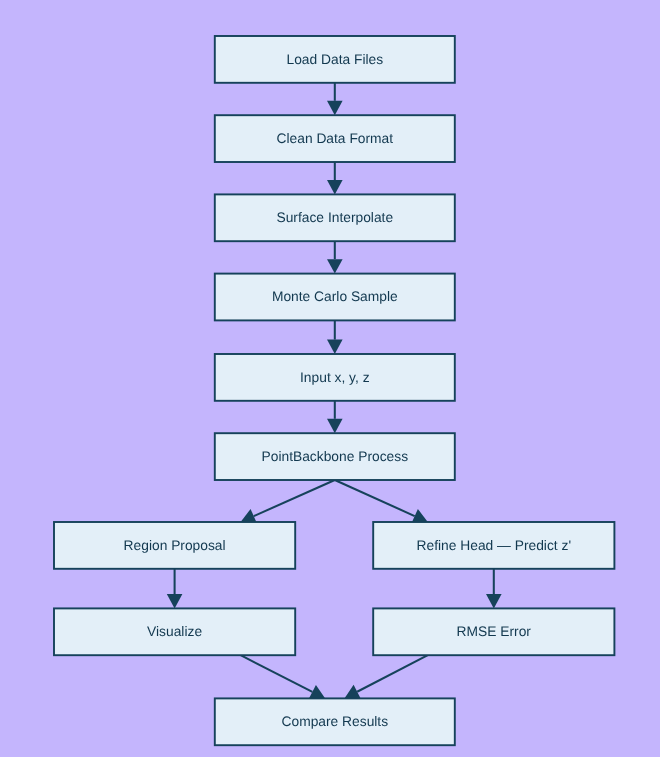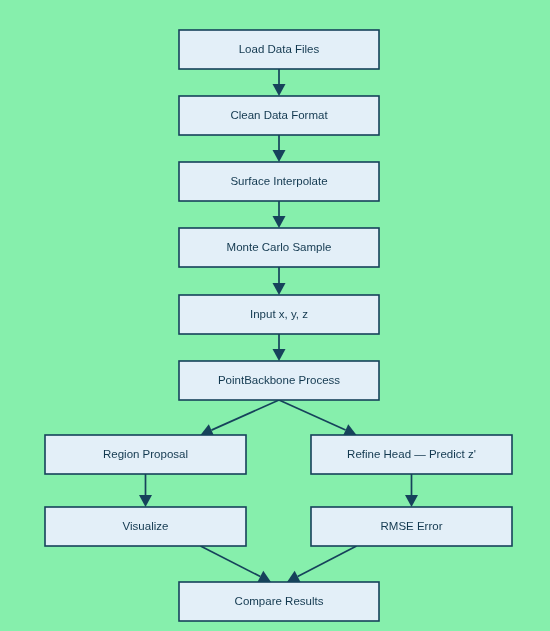--- a/index.html
+++ b/index.html
@@ -10,21 +10,21 @@
   body {
     width: 550px;
     height: 631px;
     overflow: hidden;
     font-family: "Liberation Sans", sans-serif;
   }
   #flowchart-canvas {
     position: relative;
     width: 550px;
     height: 631px;
-    background: #86efac;
+    background: #c4b5fd;
   }
   #flow-svg {
     position: absolute;
     left: 0;
     top: 0;
     width: 550px;
     height: 631px;
     display: block;
   }
   .node-box {

